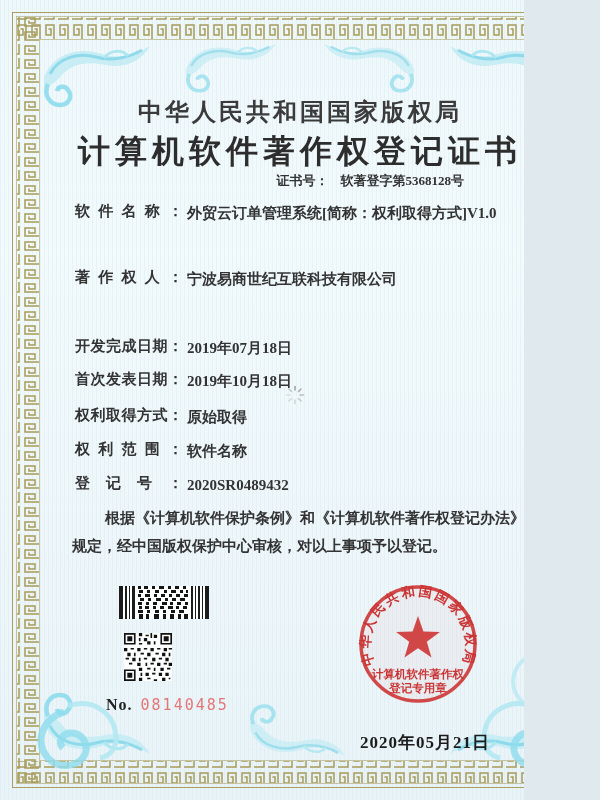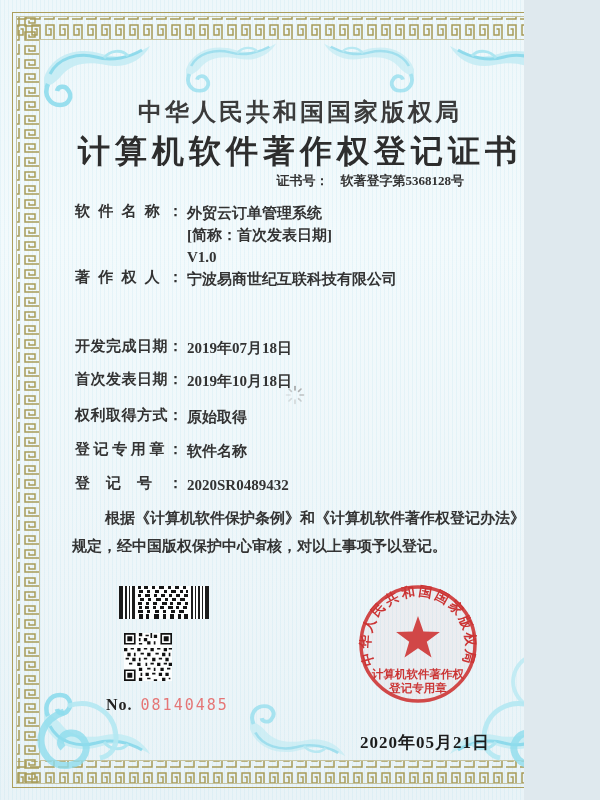--- a/index.html
+++ b/index.html
@@ -26,21 +26,21 @@
     position:absolute;top:172px;right:60px;
     font-size:13px;font-weight:bold;color:#333;
   }
   .cert-no .gap{display:inline-block;width:12px;}
   .row{position:absolute;left:75px;display:flex;align-items:flex-start;}
   .flabel{
     display:inline-block;width:108px;margin-right:4px;flex:none;
     font-size:15px;font-weight:bold;color:#333;
     text-align:justify;text-align-last:justify;
   }
-  .fvals{display:flex;flex-direction:column;}
+  .fvals{display:flex;flex-direction:row;}
   .fvals span{font-size:15px;font-weight:bold;color:#333;line-height:22px;}
   .statement{
     position:absolute;top:504px;left:72px;width:468px;margin:0;
     font-size:15px;font-weight:bold;color:#333;line-height:28px;
     text-indent:2.2em;text-align:justify;
   }
   .serial{position:absolute;left:106px;top:696px;font-size:16px;color:#222;}
   .serial .no{font-weight:bold;letter-spacing:1px;}
   .serial .num{
     color:#e57676;font-family:"DejaVu Sans Mono","Liberation Mono",monospace;
@@ -102,21 +102,21 @@
   </svg>
 
   <div class="authority">中华人民共和国国家版权局</div>
   <div class="cert-title">计算机软件著作权登记证书</div>
   <div class="cert-no"><span>证书号：</span><span class="gap"></span><span>软著登字第5368128号</span></div>
 
   <div class="row" style="top:202px">
     <span class="flabel">软件名称：</span>
     <span class="fvals">
       <span>外贸云订单管理系统</span>
-      <span>[简称：首次发表日期]</span>
+      <span>[简称：权利取得方式]</span>
       <span>V1.0</span>
     </span>
   </div>
   <div class="row" style="top:268px">
     <span class="flabel">著作权人：</span>
     <span class="fvals">
         <span>宁波易商世纪互联科技有限公司</span>
       </span>
   </div>
   <div class="row" style="top:337px">
@@ -131,21 +131,21 @@
         <span>2019年10月18日</span>
       </span>
   </div>
   <div class="row" style="top:406px">
     <span class="flabel">权利取得方式：</span>
     <span class="fvals">
         <span>原始取得</span>
       </span>
   </div>
   <div class="row" style="top:440px">
-    <span class="flabel">登记专用章：</span>
+    <span class="flabel">权利范围：</span>
     <span class="fvals">
         <span>软件名称</span>
       </span>
   </div>
   <div class="row" style="top:474px">
     <span class="flabel">登记号：</span>
     <span class="fvals">
         <span>2020SR0489432</span>
       </span>
   </div>

